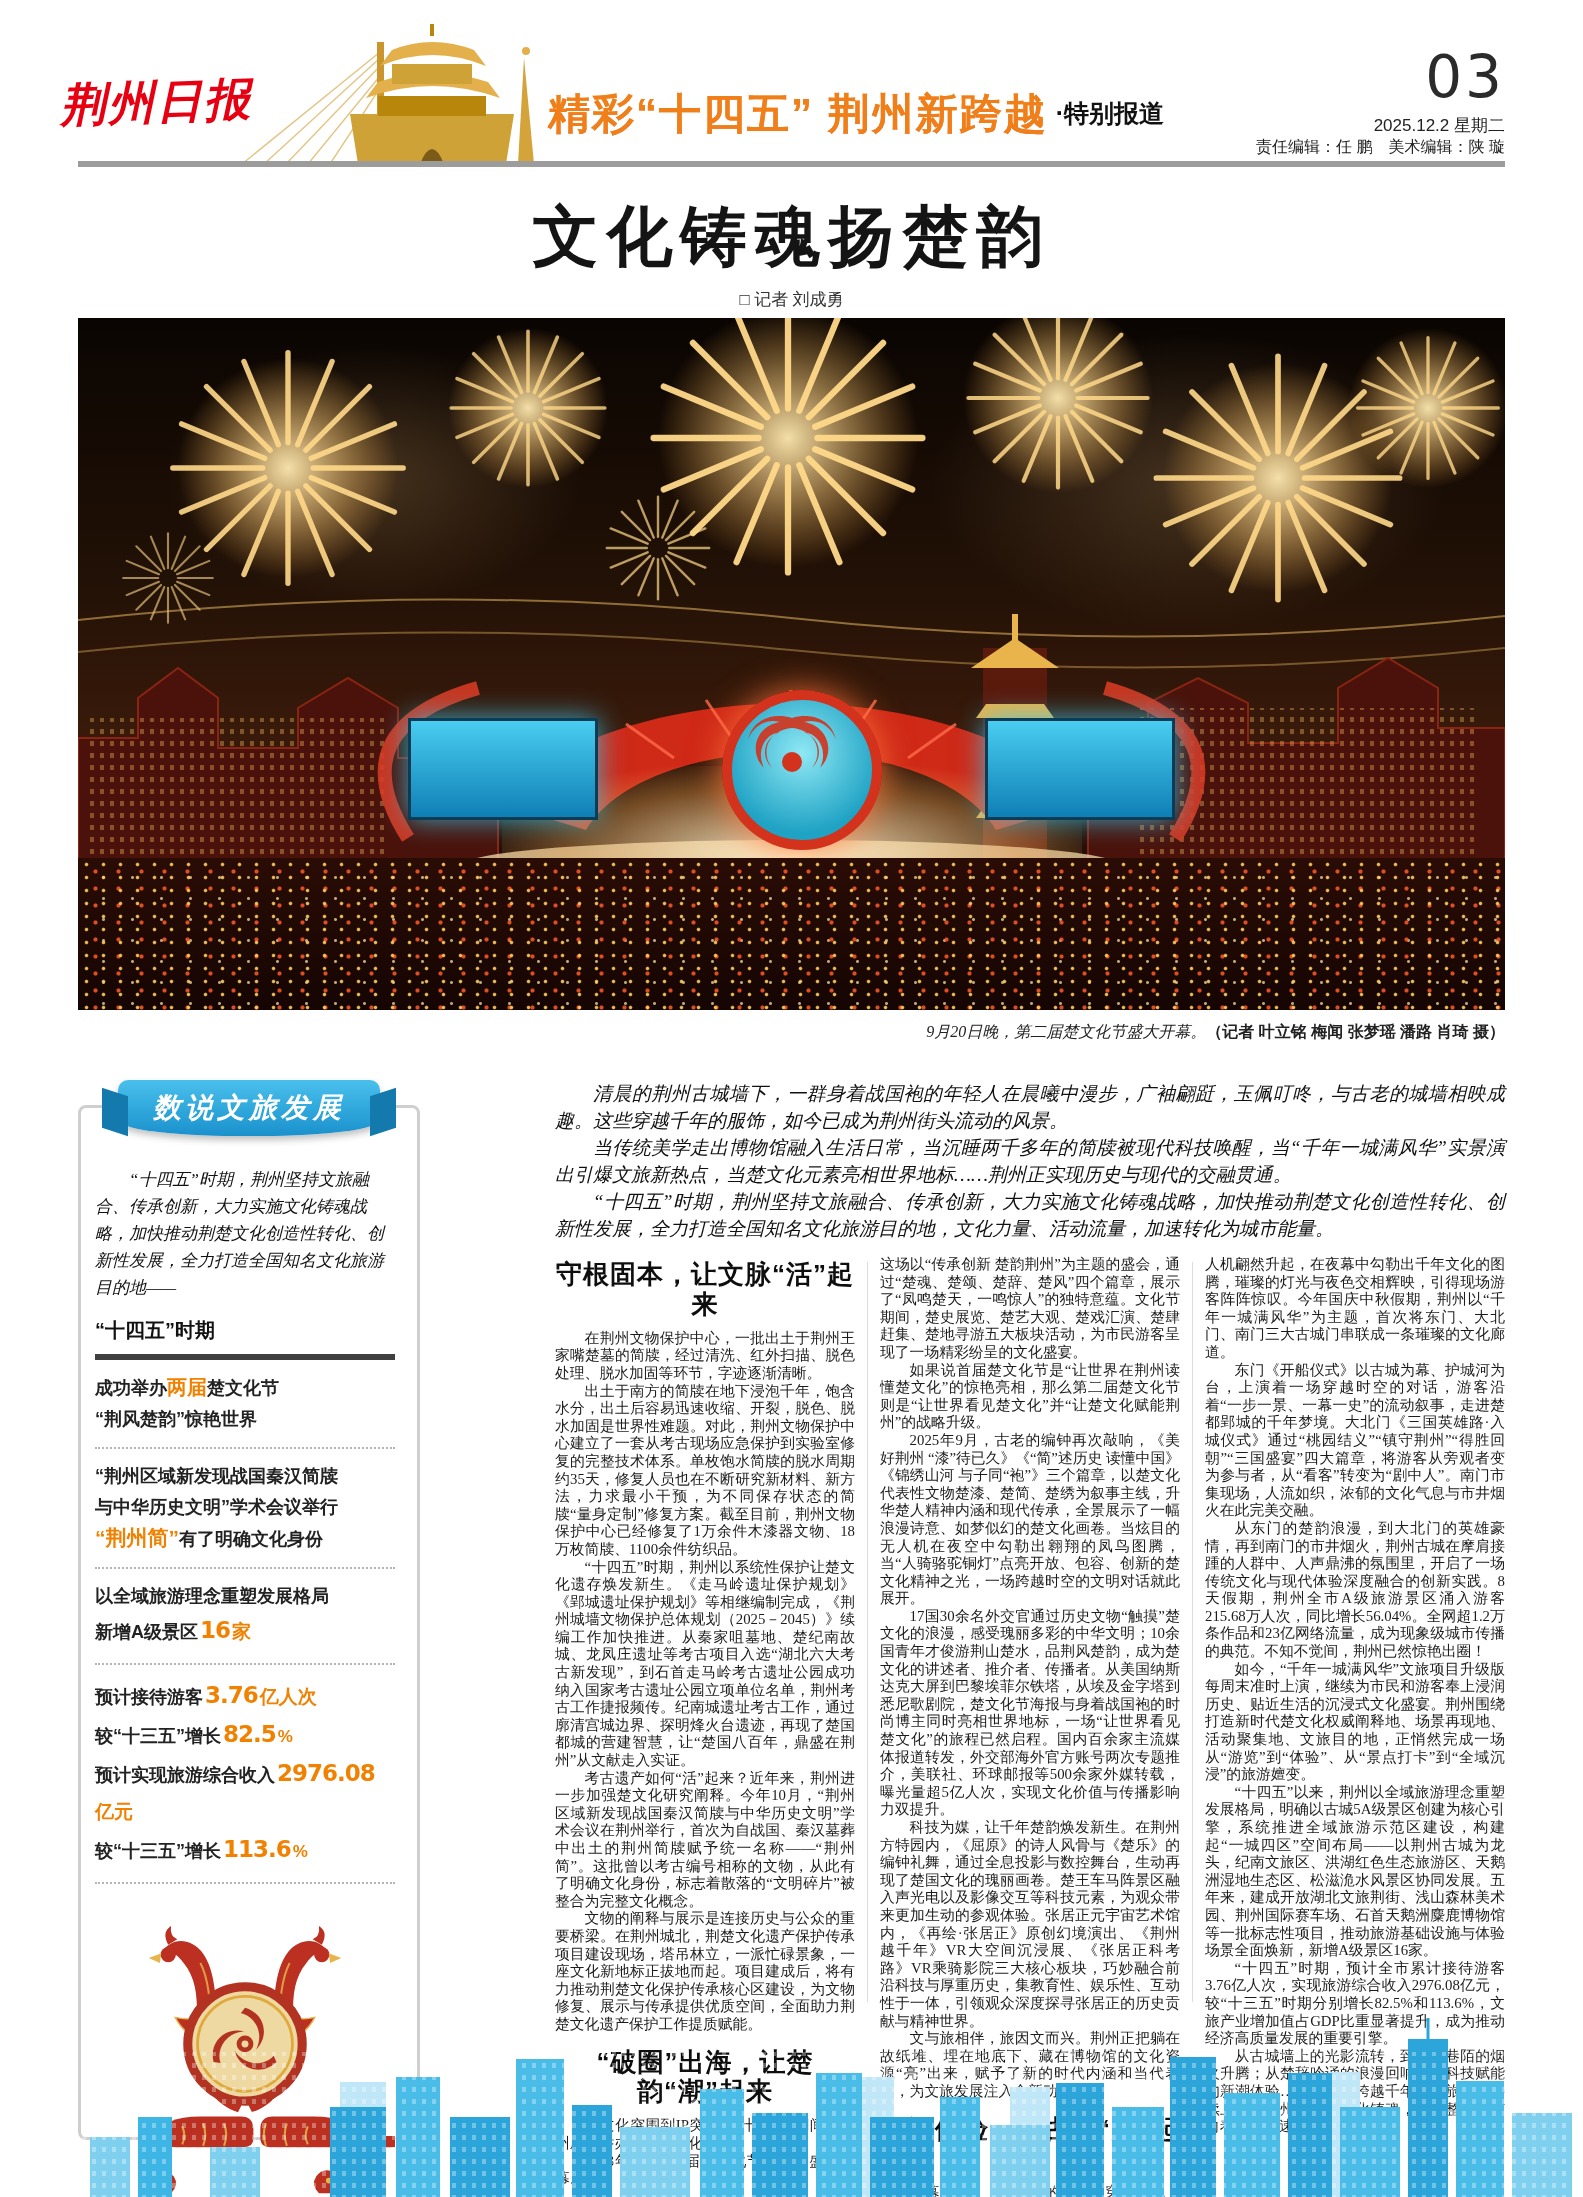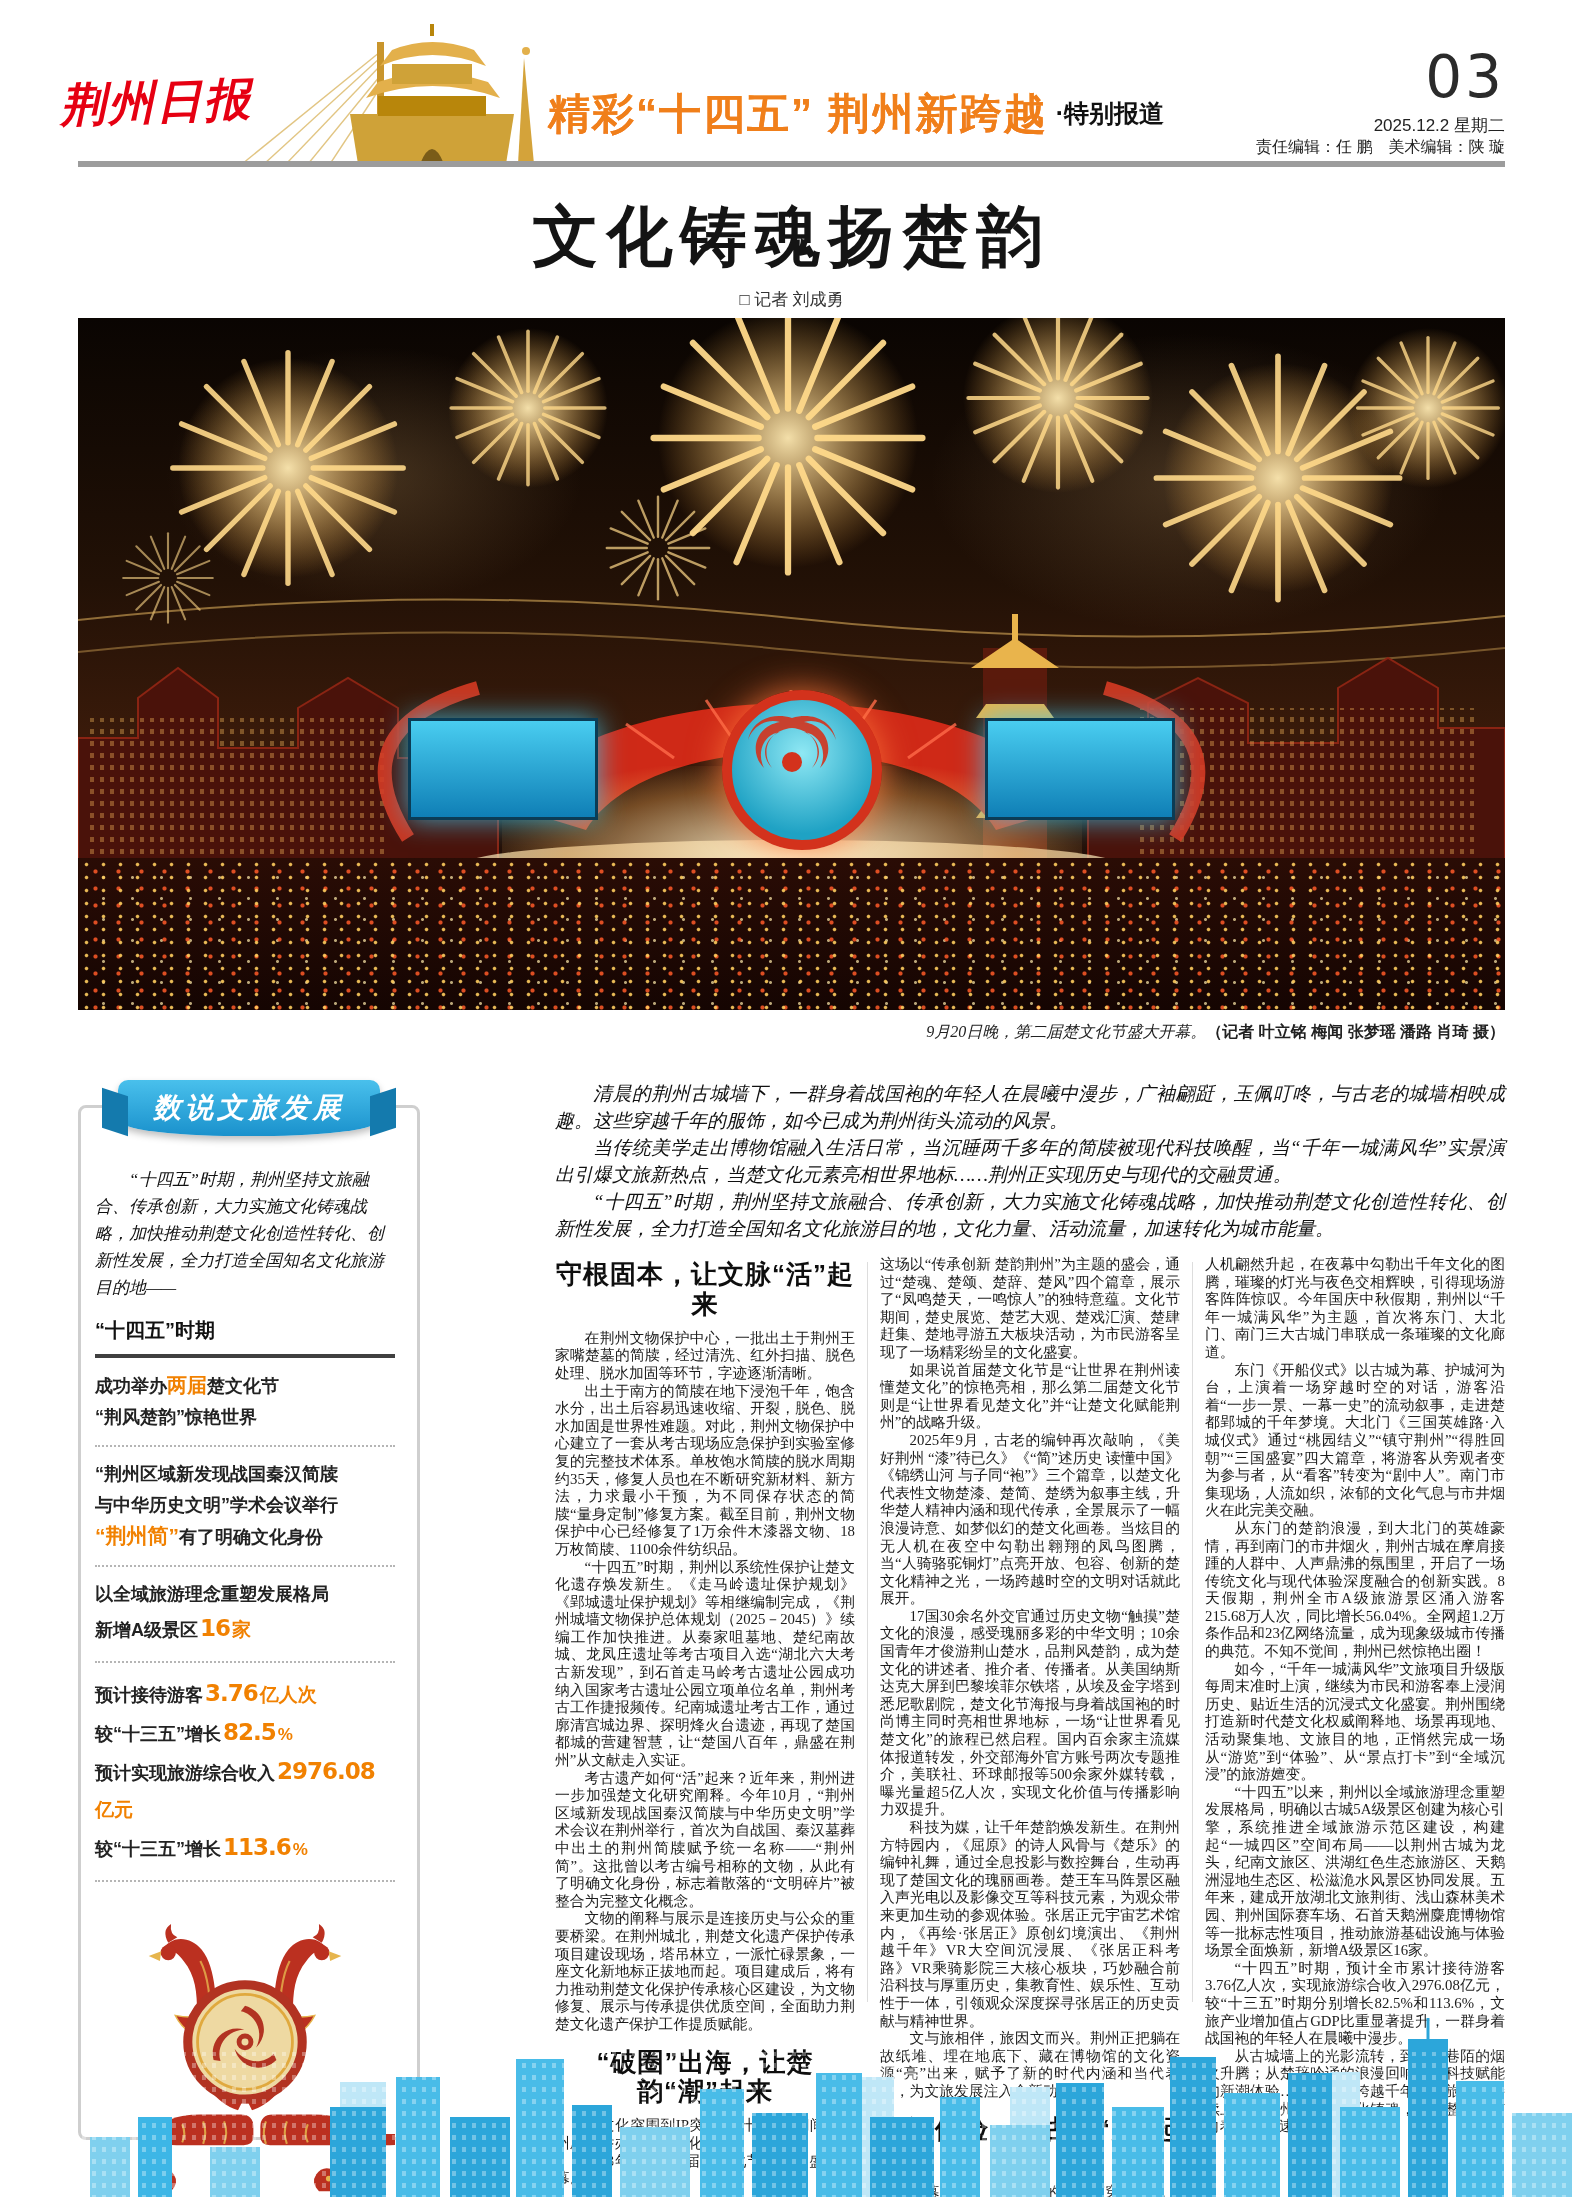--- a/index.html
+++ b/index.html
@@ -66,21 +66,21 @@
         background:linear-gradient(180deg,#49c0ec,#1a91cc);color:#fff;display:flex;align-items:center;
         justify-content:center;font-family:"DejaVu Serif",serif;font-style:italic;font-weight:700;
         font-size:28px;letter-spacing:4px;border-radius:10px 10px 45% 45% / 10px 10px 16px 16px;
         box-shadow:0 4px 7px rgba(0,0,0,.25);}
   .ribbon:before,.ribbon:after{content:"";position:absolute;top:12px;width:26px;height:40px;
         background:#147aad;z-index:-1;}
   .ribbon:before{left:-16px;transform:skewY(18deg);} .ribbon:after{right:-16px;transform:skewY(-18deg);}
   .side-intro{margin-top:18px;font-size:17px;line-height:27px;text-indent:2em;color:#111;
         font-family:"Liberation Serif",serif;font-style:italic;}
   .side-period{margin-top:16px;font-family:"Liberation Sans",sans-serif;font-weight:700;font-size:20px;
-        color:#111;padding-bottom:10px;border-bottom:4px solid #404040;}
+        color:#111;padding-bottom:10px;border-bottom:6px solid #404040;}
   .stat{padding:12px 0;border-bottom:2px dotted #b5b5b5;font-family:"Liberation Sans",sans-serif;}
   .stat:last-child{border-bottom:none;}
   .stat-line{line-height:30px;}
   .stat-line.big{line-height:36px;}
   .sn{font-weight:700;font-size:18px;color:#222;}
   .hlw{font-weight:900;font-size:20px;color:#f18101;}
   .hlw2{font-weight:900;font-size:21px;color:#f18101;}
   .hln{font-weight:900;font-size:23px;color:#f18101;font-family:"DejaVu Sans",sans-serif;
         letter-spacing:-1px;margin:0 2px;}
   .hlu{font-weight:900;font-size:19px;color:#f18101;}
@@ -350,21 +350,21 @@
         <div class="sec">沉浸体验，让古城“火”起来</div>
         <p class="ind">夜幕降临，《橘颂》的吟诵声穿透夜色，数百架无</p>
       </div>
 
       <div class="col">
         <p>人机翩然升起，在夜幕中勾勒出千年文化的图腾，璀璨的灯光与夜色交相辉映，引得现场游客阵阵惊叹。今年国庆中秋假期，荆州以“千年一城满风华”为主题，首次将东门、大北门、南门三大古城门串联成一条璀璨的文化廊道。</p>
         <p class="ind">东门《开船仪式》以古城为幕、护城河为台，上演着一场穿越时空的对话，游客沿着“一步一景、一幕一史”的流动叙事，走进楚都郢城的千年梦境。大北门《三国英雄路·入城仪式》通过“桃园结义”“镇守荆州”“得胜回朝”“三国盛宴”四大篇章，将游客从旁观者变为参与者，从“看客”转变为“剧中人”。南门市集现场，人流如织，浓郁的文化气息与市井烟火在此完美交融。</p>
         <p class="ind">从东门的楚韵浪漫，到大北门的英雄豪情，再到南门的市井烟火，荆州古城在摩肩接踵的人群中、人声鼎沸的氛围里，开启了一场传统文化与现代体验深度融合的创新实践。8天假期，荆州全市A级旅游景区涌入游客215.68万人次，同比增长56.04%。全网超1.2万条作品和23亿网络流量，成为现象级城市传播的典范。不知不觉间，荆州已然惊艳出圈！</p>
         <p class="ind">如今，“千年一城满风华”文旅项目升级版每周末准时上演，继续为市民和游客奉上浸润历史、贴近生活的沉浸式文化盛宴。荆州围绕打造新时代楚文化权威阐释地、场景再现地、活动聚集地、文旅目的地，正悄然完成一场从“游览”到“体验”、从“景点打卡”到“全域沉浸”的旅游嬗变。</p>
         <p class="ind">“十四五”以来，荆州以全域旅游理念重塑发展格局，明确以古城5A级景区创建为核心引擎，系统推进全域旅游示范区建设，构建起“一城四区”空间布局——以荆州古城为龙头，纪南文旅区、洪湖红色生态旅游区、天鹅洲湿地生态区、松滋洈水风景区协同发展。五年来，建成开放湖北文旅荆街、浅山森林美术园、荆州国际赛车场、石首天鹅洲麋鹿博物馆等一批标志性项目，推动旅游基础设施与体验场景全面焕新，新增A级景区16家。</p>
-        <p class="ind">“十四五”时期，预计全市累计接待游客3.76亿人次，实现旅游综合收入2976.08亿元，较“十三五”时期分别增长82.5%和113.6%，文旅产业增加值占GDP比重显著提升，一群身着战国袍的年轻人在晨曦中漫步。</p>
+        <p class="ind">“十四五”时期，预计全市累计接待游客3.76亿人次，实现旅游综合收入2976.08亿元，较“十三五”时期分别增长82.5%和113.6%，文旅产业增加值占GDP比重显著提升，成为推动经济高质量发展的重要引擎。</p>
         <p class="ind">从古城墙上的光影流转，到市井巷陌的烟火升腾；从楚辞吟诵的浪漫回响，到科技赋能的新潮体验……一场场跨越千年的文旅大戏接续上演。荆州，正以文化铸魂，驱动整座城市向着未来全速前进！</p>
       </div>
     </div>
   </div>
 
   <svg class="skyline" viewBox="0 0 1583 185">
     <defs>
       <pattern id="win" width="10" height="12" patternUnits="userSpaceOnUse">
         <rect x="2" y="3" width="4" height="5" fill="#ffffff" opacity=".6"></rect>
       </pattern>

